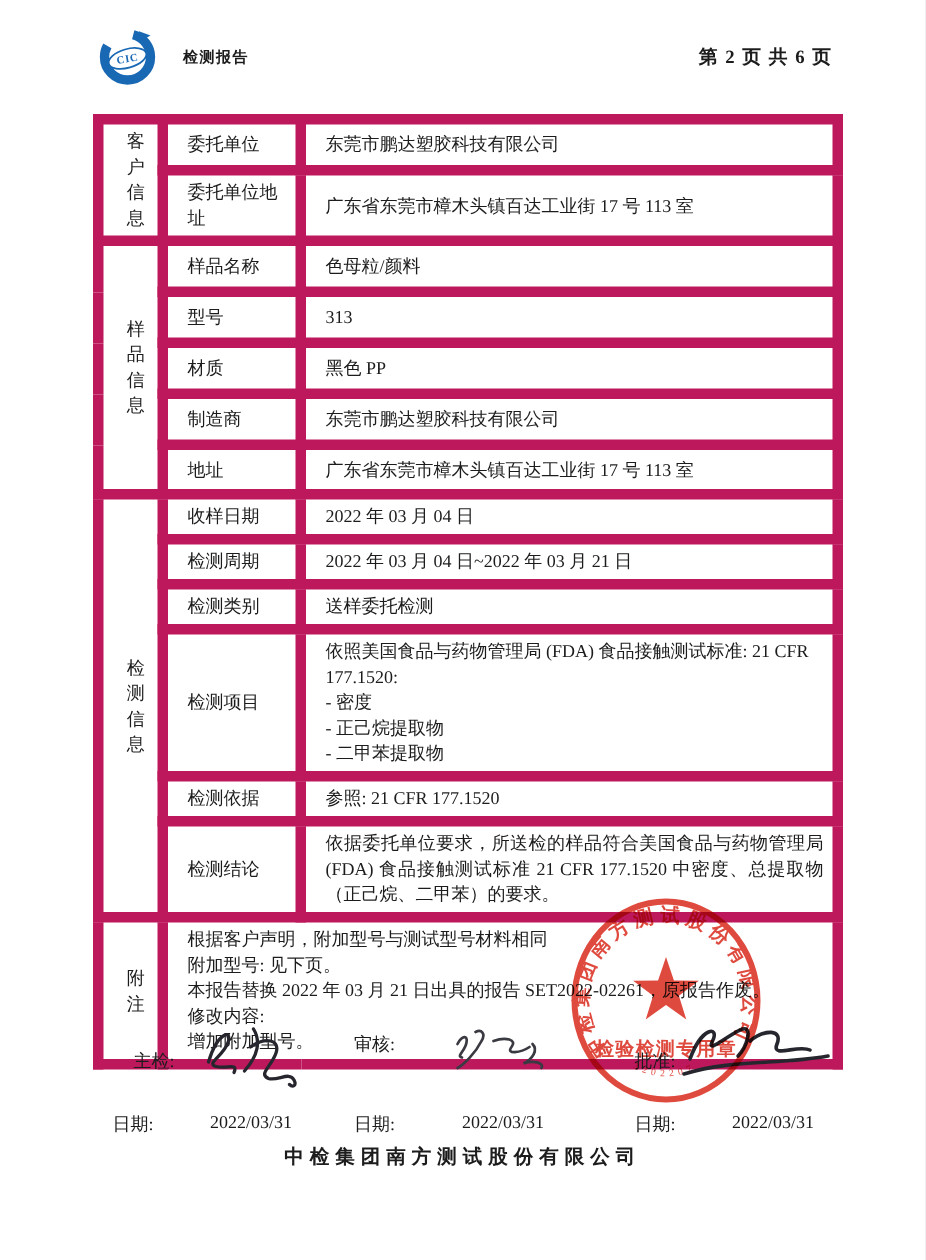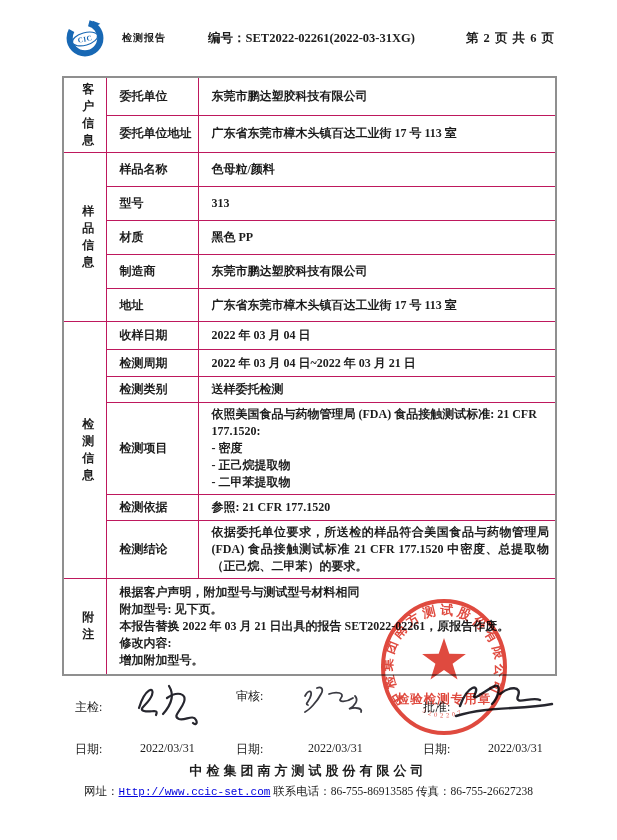--- a/index.html
+++ b/index.html
@@ -14,22 +14,22 @@
   .header { position:absolute; top:14px; left:62px; width:493px; height:48px;
             display:flex; align-items:center; }
   .logo { width:46px; height:46px; flex:0 0 46px; }
   .hdr-title { font-weight:bold; font-size:10px; margin-left:14px; letter-spacing:1px; }
   .hdr-number { font-weight:bold; font-size:12.5px; margin-left:42px; }
   .hdr-page { font-weight:bold; font-size:12.5px; margin-left:auto; letter-spacing:1px; }
   
   table.report { position:absolute; top:76px; left:62px; width:493px;
                  border-collapse:collapse; table-layout:fixed; }
   table.report td {
-    border:1px solid #be185d; vertical-align:middle;
-    font-size:12px; line-height:17px; padding:3px 6px 3px 13px;font-weight:bold;
+    border:7px solid #be185d; vertical-align:middle;
+    font-size:12px; line-height:17px; padding:3px 6px 3px 13px;
   }
   table.report { border:2px solid #8f8f8f; }
   td.group { width:43px; text-align:center; padding:0 9px; line-height:26px;
              word-break:break-all; }
   td.flabel { width:92px; }
   td.val { width:358px; white-space:pre-line;margin-left:21px; }
   td.justify { text-align:justify; }
   tr.h34{height:34px} tr.h33{height:33px} tr.h28{height:28px} tr.h27{height:27px}
   tr.h26{height:26px} tr.h85{height:85px} tr.h45{height:45px} tr.h96{height:96px}
   td.note-content { white-space:pre-line; line-height:19px; }
@@ -56,21 +56,20 @@
   <div class="header">
     <svg class="logo" viewBox="0 0 48 48">
       <g fill="none" stroke="#1868b4">
         <circle cx="24" cy="24" r="16" stroke-width="6.5" stroke-dasharray="80 21" stroke-dashoffset="22"></circle>
         <path d="M32 6 L40 9 L33 13 Z" fill="#1868b4" stroke="none"></path>
         <ellipse cx="24" cy="25" rx="13.5" ry="6.5" fill="#ffffff" stroke-width="1.2" transform="rotate(-16 24 25)"></ellipse>
       </g>
       <text x="24" y="27.6" text-anchor="middle" font-size="7.5" font-weight="bold" fill="#1868b4" letter-spacing="0.5" font-family="Liberation Serif, serif" transform="rotate(-10 24 25)">CIC</text>
     </svg>
     <div class="hdr-title">检测报告</div>
-    <div class="hdr-number"><span>编号：</span><span>SET2022-02261(2022-03-31XG)</span></div>
     <div class="hdr-page">第 2 页 共 6 页</div>
   </div>
 
   <table class="report">
 
     <tbody>
         <tr class="h34">
       <td class="group" rowspan="2">客户信息</td>
       <td class="flabel">委托单位</td>
       <td class="val">东莞市鹏达塑胶科技有限公司</td>
@@ -136,21 +135,21 @@
       <td class="group">附注</td>
       <td class="note-content" colspan="2">根据客户声明，附加型号与测试型号材料相同
 附加型号: 见下页。
 本报告替换 2022 年 03 月 21 日出具的报告 SET2022-02261，原报告作废。
 修改内容:
 增加附加型号。</td>
     </tr>
   </tbody>
     </table>
 
-  <div class="sig-label" style="left:75px; top:699px;">主检:</div>
+  <div class="sig-label" style="left:89px; top:699px;">主检:</div>
   <svg class="sig-ink" style="left:125px; top:678px;" width="90" height="48" viewBox="0 0 90 48">
     <g fill="none" stroke="#26262e" stroke-width="2.2" stroke-linecap="round">
       <path d="M14 30 C20 10 30 8 27 17 C24 26 12 31 19 33 C26 35 34 30 31 37"></path>
       <path d="M44 8 C49 16 47 26 38 36"></path>
       <path d="M42 20 C52 13 62 15 59 24 C56 33 47 38 54 41 C60 43 68 36 71 42 C73 46 70 47 68 45"></path>
     </g>
   </svg>
   <div class="sig-label" style="left:236px; top:688px;">审核:</div>
   <svg class="sig-ink" style="left:295px; top:682px;" width="80" height="40" viewBox="0 0 80 40">
     <g fill="none" stroke="#3a3a42" stroke-width="1.8" stroke-linecap="round">
@@ -187,16 +186,15 @@
       <textPath href="#arcTop" startOffset="1%">中检集团南方测试股份有限公司</textPath>
     </text>
     <text x="70" y="109" text-anchor="middle" font-size="12.5" font-weight="bold" fill="#dd3a2e" letter-spacing="1" font-family="Liberation Serif, serif">检验检测专用章</text>
     <text font-size="6.5" fill="#dd3a2e" letter-spacing="3" font-family="Liberation Serif, serif">
       <textPath href="#arcBottom" startOffset="12%">3202207</textPath>
     </text>
   </svg>
 
   <div class="footer">
     <div class="footer-company">中检集团南方测试股份有限公司</div>
-    <div class="footer-line"><span>网址：</span><span class="footer-link">Http://www.ccic-set.com</span><span> 联系电话：86-755-86913585  传真：86-755-26627238</span></div>
   </div>
 
 </div>
 
 </body></html>

